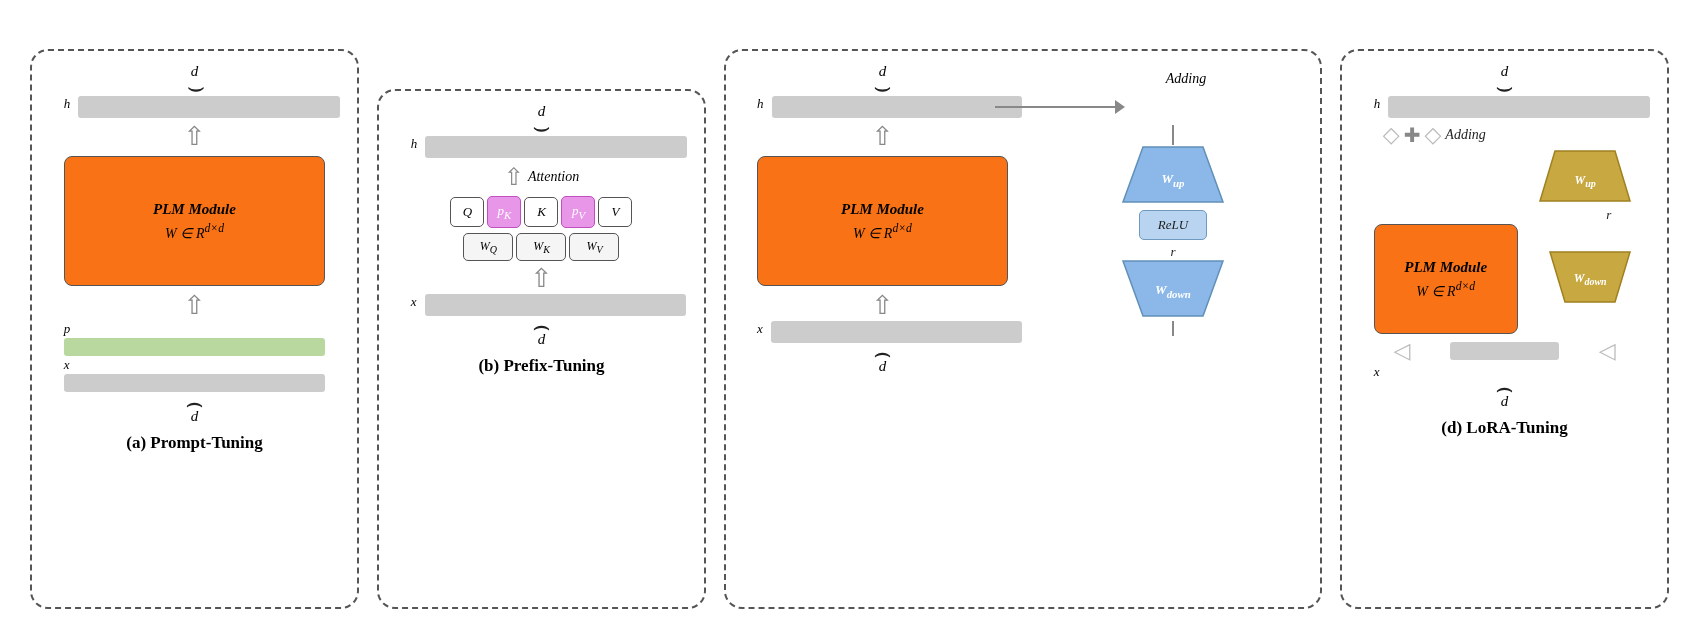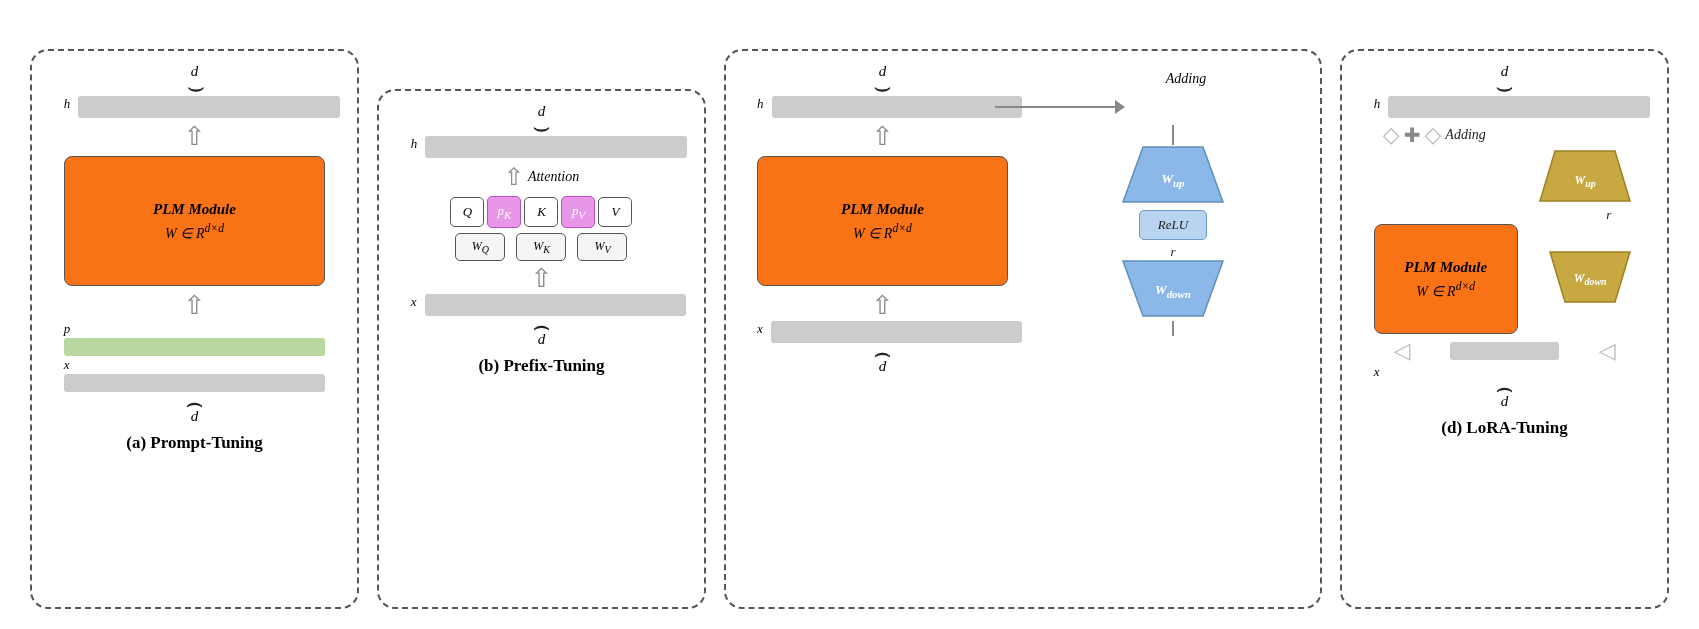--- a/index.html
+++ b/index.html
@@ -142,21 +142,21 @@
       text-align: center;
     }
     .attn-box-pink {
       background: #e896e8;
       border-color: #c050c0;
       color: #fff;
     }
     .attn-label-row {
       display: flex;
       flex-direction: row;
-      gap: 11px;
+      gap: 3px;
       align-items: center;
       justify-content: center;
       width: 88%;
       margin: 2px 0;
     }
     .attn-label-box {
       border: 1.5px solid #555;
       border-radius: 5px;
       padding: 5px 8px;
       font-size: 12px;

